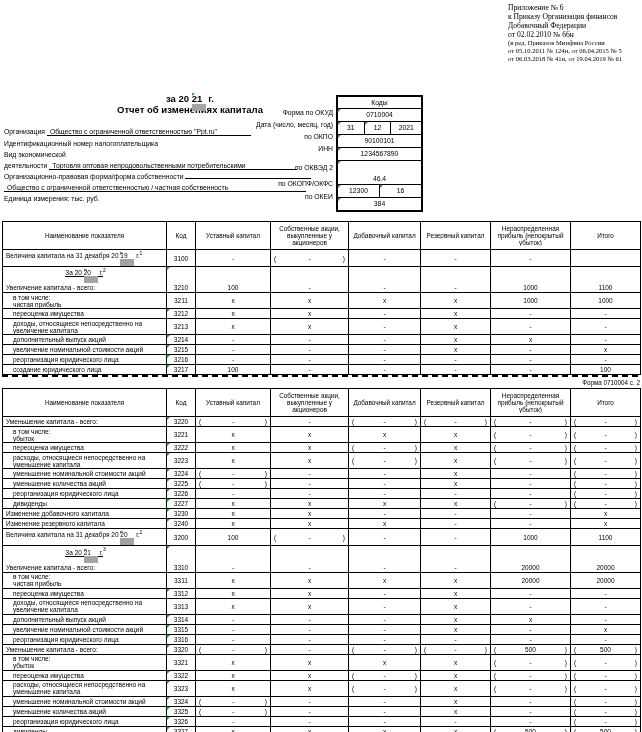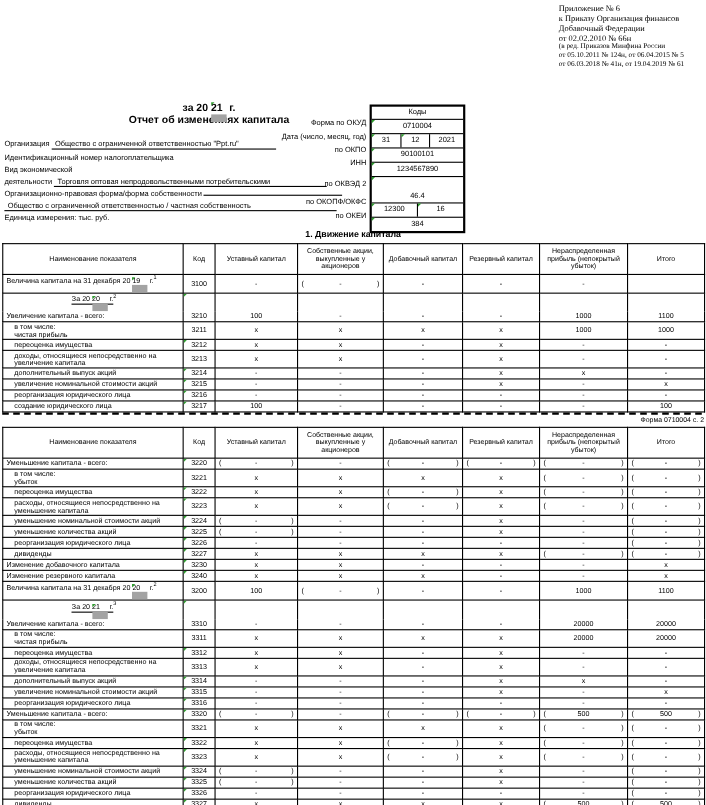--- a/index.html
+++ b/index.html
@@ -118,21 +118,20 @@
   <div class="rlab" style="top:193px">по ОКЕИ</div>
 
   <div class="oline" style="top:128px"><span>Организация</span> <span class="uv">Общество с ограниченной ответственностью "Ppt.ru"</span></div>
   <div class="oline" style="top:140px">Идентификационный номер налогоплательщика</div>
   <div class="oline" style="top:151px">Вид экономической</div>
   <div class="oline" style="top:162px"><span>деятельности</span> <span class="uv uv2">Торговля оптовая непродовольственными потребительскими</span></div>
   <div class="oline" style="top:173px"><span>Организационно-правовая форма/форма собственности</span> <span class="uv uv3"></span></div>
   <div class="oline" style="top:184px"><span class="uv uv4">Общество с ограниченной ответственностью / частная собственность</span></div>
   <div class="oline" style="top:195px">Единица измерения: тыс. руб.</div>
 
-  <div class="sec-title">1. Движение капитала</div>
 
   <table id="t1">
     <colgroup>
         <col style="width:164px">
         <col style="width:29px">
         <col style="width:75px">
         <col style="width:78px">
         <col style="width:72px">
         <col style="width:70px">
         <col style="width:80px">

